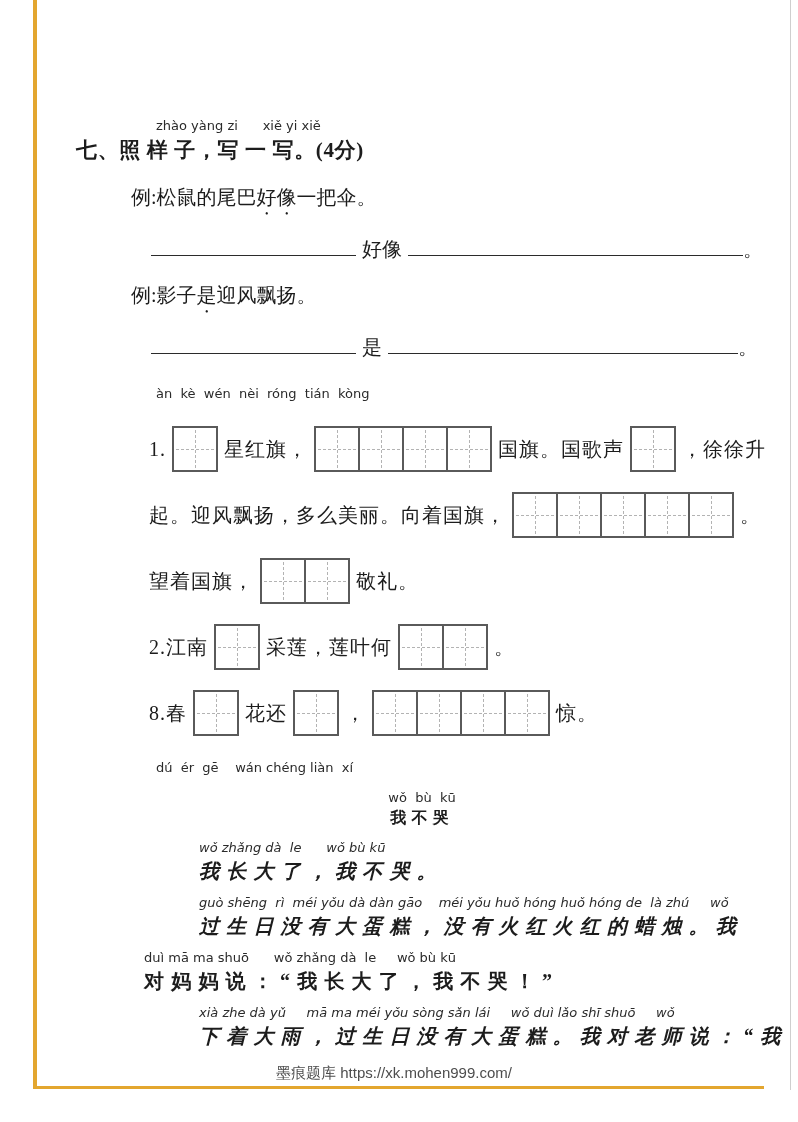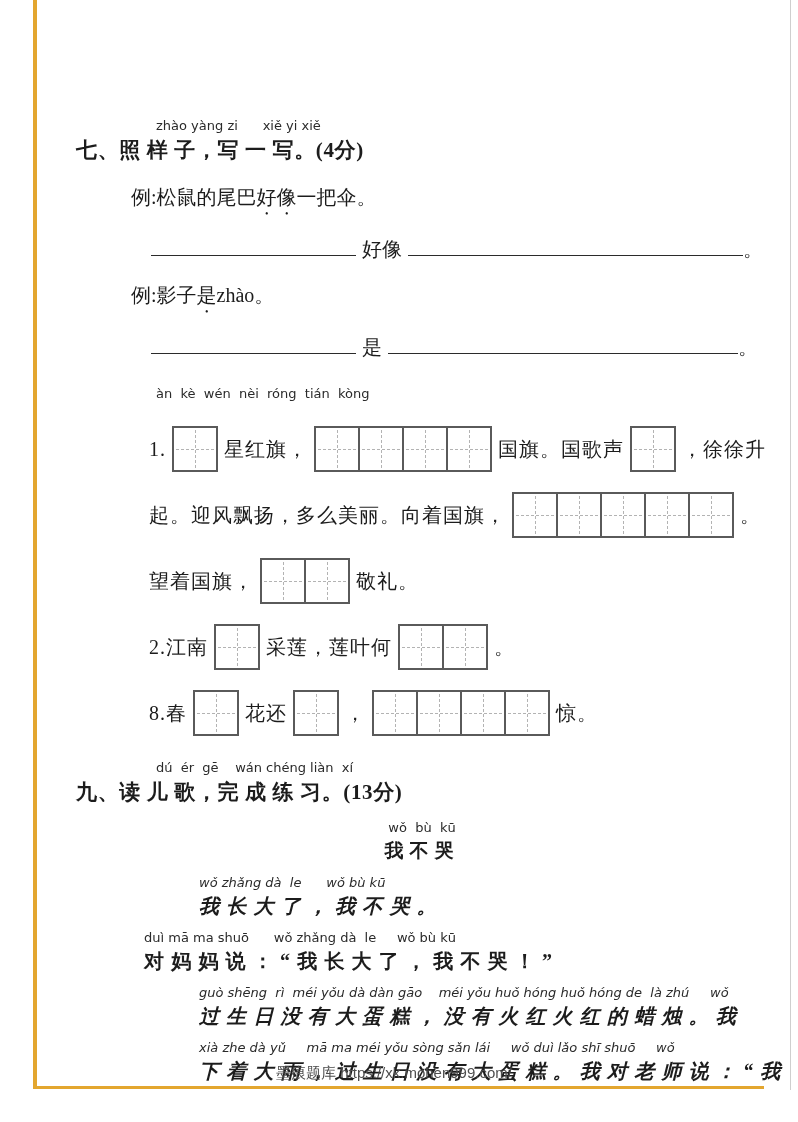--- a/index.html
+++ b/index.html
@@ -42,21 +42,21 @@
     width:46px;height:46px;border:2px solid #5a5a5a;position:relative;
     display:inline-block;box-sizing:border-box;background:#fff;
   }
   .tian + .tian{margin-left:-2px;}
   .tian::before{content:"";position:absolute;left:2px;right:2px;top:50%;border-top:1px dashed #b3b3b3;}
   .tian::after{content:"";position:absolute;top:2px;bottom:2px;left:50%;border-left:1px dashed #b3b3b3;}
 
   
   .sec9{margin-top:22px;}
   .poem-title-pinyin{margin-top:14px;text-align:center;}
-  .poem-title{margin-top:2px;text-align:center;font-size:19px;font-weight:bold;letter-spacing:.32em;}
+  .poem-title{margin-top:2px;text-align:center;font-size:16px;font-weight:bold;letter-spacing:.32em;}
   .poem{margin-left:68px;margin-top:10px;}
   .poem-line{margin-top:9px;}
   .poem-line .pinyin{margin-bottom:2px;line-height:17px;}
   .poem-text{font-size:20px;font-weight:bold;letter-spacing:.36em;line-height:27px;white-space:nowrap;}
   .indent{padding-left:55px;font-style:italic;}
 
   .footer{position:absolute;top:1064px;left:0;width:788px;text-align:center;
     font-family:"Liberation Sans","DejaVu Sans",sans-serif;font-size:15px;color:#4d4d4d;}
 </style>
 </head>
@@ -69,21 +69,21 @@
 <div class="content">
 
   <div>
     <div class="pinyin sec-pinyin">zhào yàng zi      xiě yi xiě</div>
     <h2 class="sec-title">七、照 样 子，写 一 写。(4分)</h2>
 
     <div class="example"><span>例:松鼠的尾巴</span><span class="emph">好像</span><span>一把伞。</span></div>
 
     <div class="blank-row"><span class="uline u-a"></span><span class="blank-mid">好像</span><span class="uline u-b"></span><span>。</span></div>
 
-    <div class="example"><span>例:影子</span><span class="emph">是</span><span>zhào。</span></div>
+    <div class="example"><span>例:影子</span><span class="emph">是</span><span>迎风飘扬。</span></div>
 
     <div class="blank-row"><span class="uline u-c"></span><span class="blank-mid">是</span><span class="uline u-d"></span><span>。</span></div>
   </div>
 
   <div class="sec8">
     <div class="pinyin sec-pinyin">àn  kè  wén  nèi  róng  tián  kòng</div>
 
     <div class="fill-line fl1">
         <span class="seg-text">1.</span>
         <span class="box-group">
@@ -148,37 +148,36 @@
           <span class="tian"></span>
           <span class="tian"></span>
           <span class="tian"></span>
         </span>
         <span class="seg-text">惊。</span>
       </div>
   </div>
 
   <div class="sec9">
     <div class="pinyin sec-pinyin">dú  ér  gē    wán chéng liàn  xí</div>
-    <h2 class="sec-title">九、读 儿 歌，完 成 练 习。(13分)</h2>
 
     <div class="pinyin poem-title-pinyin">wǒ  bù  kū</div>
     <div class="poem-title">我不哭</div>
 
     <div class="poem">
       <div class="poem-line indent">
         <div class="pinyin">wǒ zhǎng dà  le      wǒ bù kū</div>
         <div class="poem-text">我长大了，我不哭。</div>
       </div>
+      <div class="poem-line indent">
+        <div class="pinyin">guò shēng  rì  méi yǒu dà dàn gāo    méi yǒu huǒ hóng huǒ hóng de  là zhú     wǒ</div>
+        <div class="poem-text">过生日没有大蛋糕，没有火红火红的蜡烛。我</div>
+      </div>
       <div class="poem-line">
         <div class="pinyin">duì mā ma shuō      wǒ zhǎng dà  le     wǒ bù kū</div>
         <div class="poem-text">对妈妈说：“我长大了，我不哭！”</div>
-      </div>
-      <div class="poem-line indent">
-        <div class="pinyin">guò shēng  rì  méi yǒu dà dàn gāo    méi yǒu huǒ hóng huǒ hóng de  là zhú     wǒ</div>
-        <div class="poem-text">过生日没有大蛋糕，没有火红火红的蜡烛。我</div>
       </div>
       <div class="poem-line indent">
         <div class="pinyin">xià zhe dà yǔ     mā ma méi yǒu sòng sǎn lái     wǒ duì lǎo shī shuō     wǒ</div>
         <div class="poem-text">下着大雨，过生日没有大蛋糕。我对老师说：“我</div>
       </div>
     </div>
   </div>
 
 </div>
 

